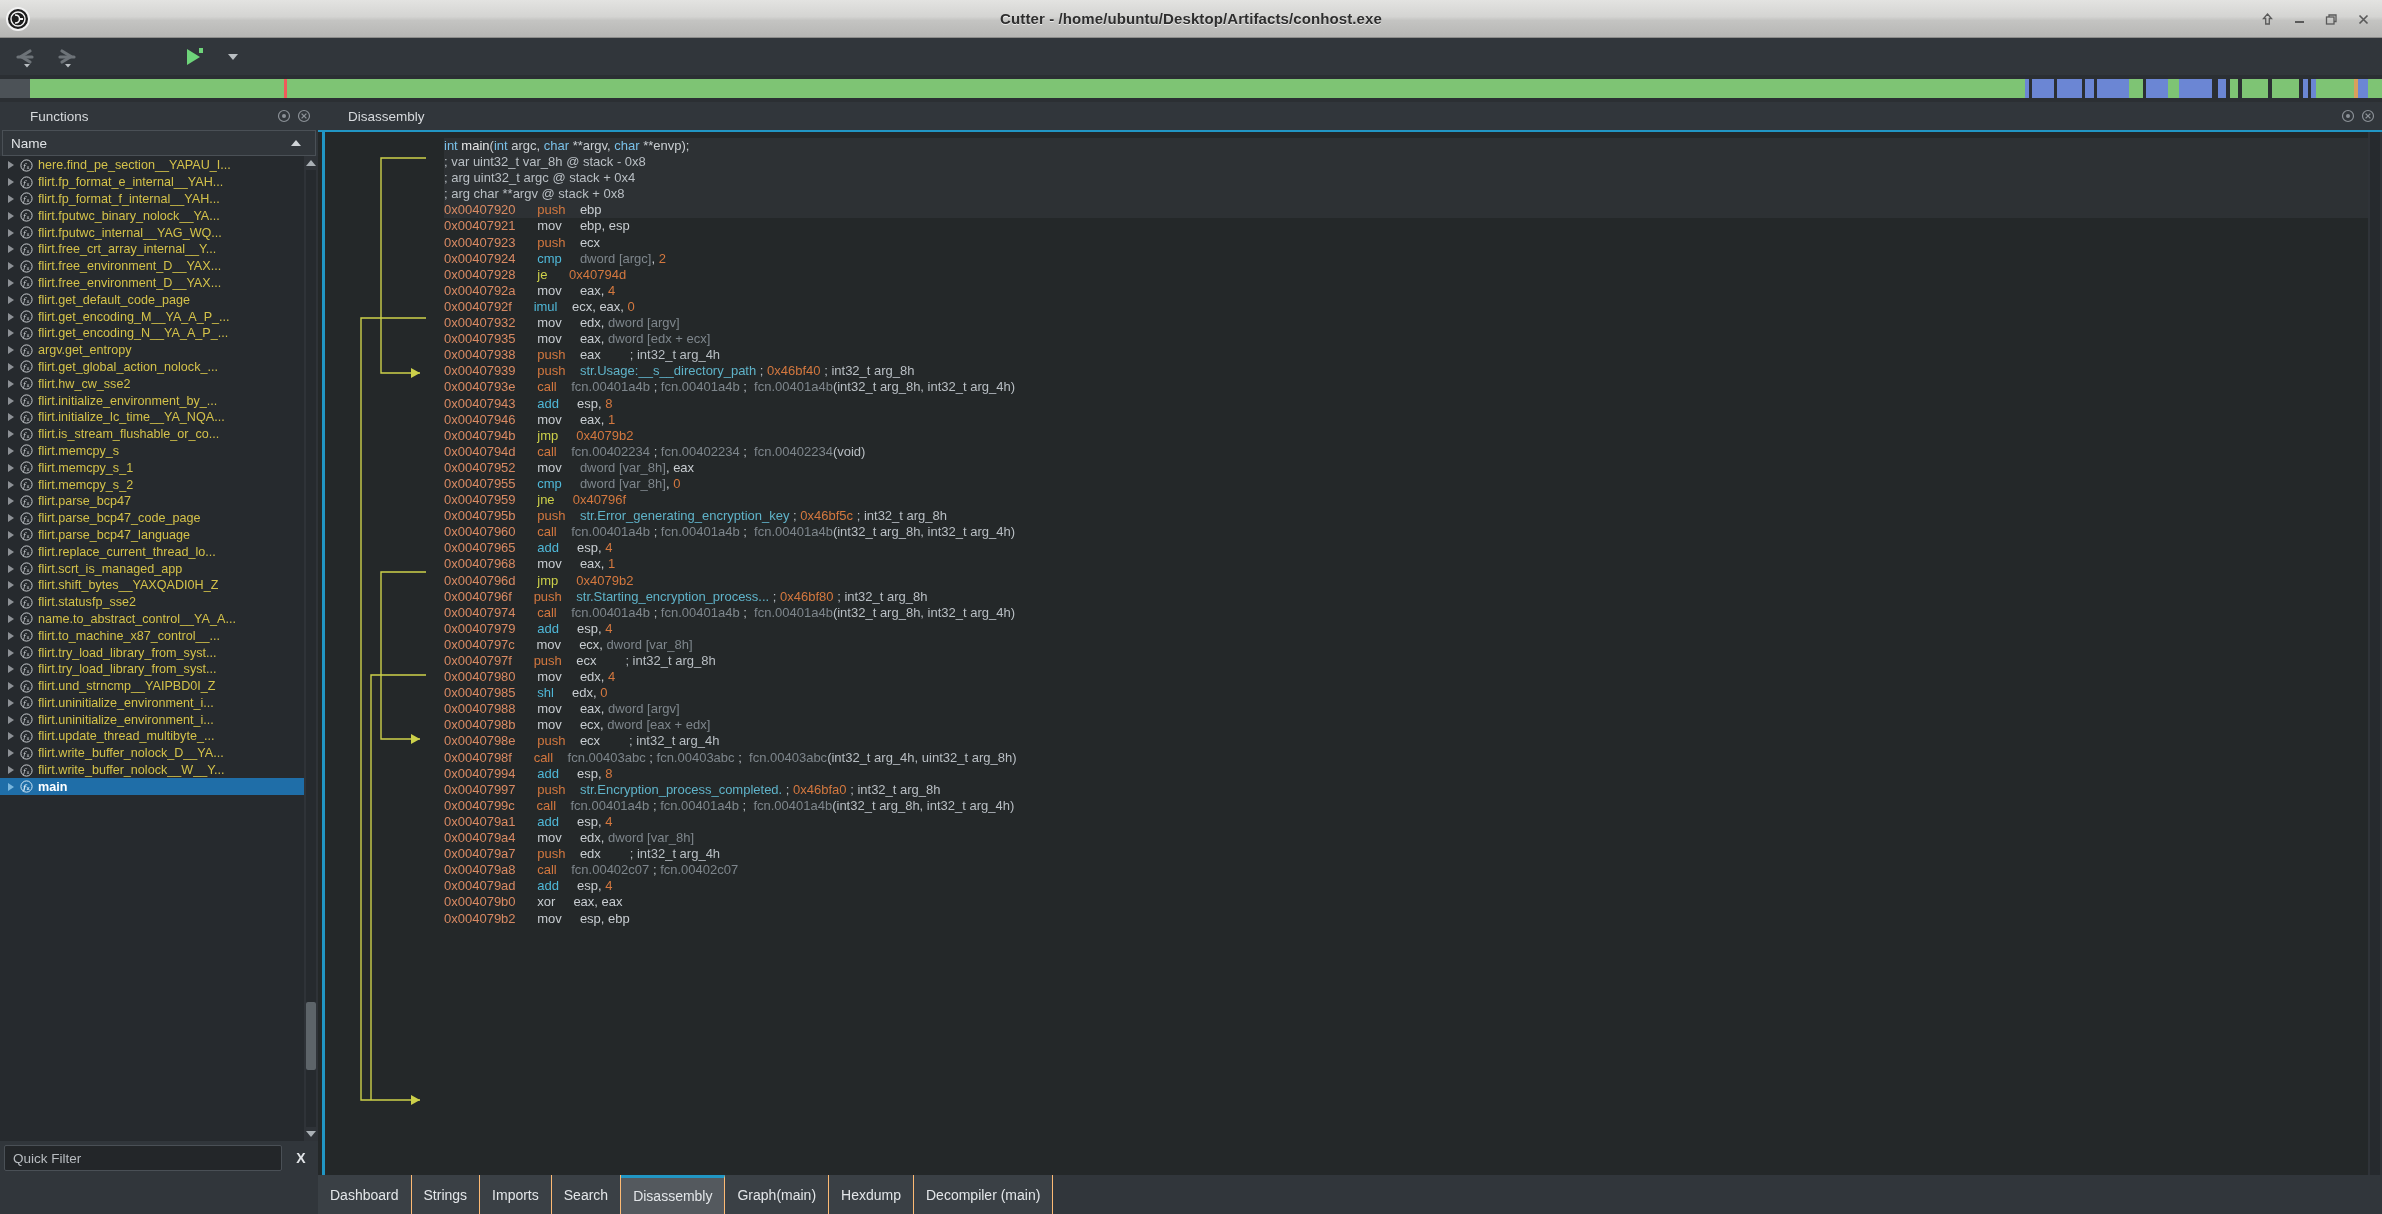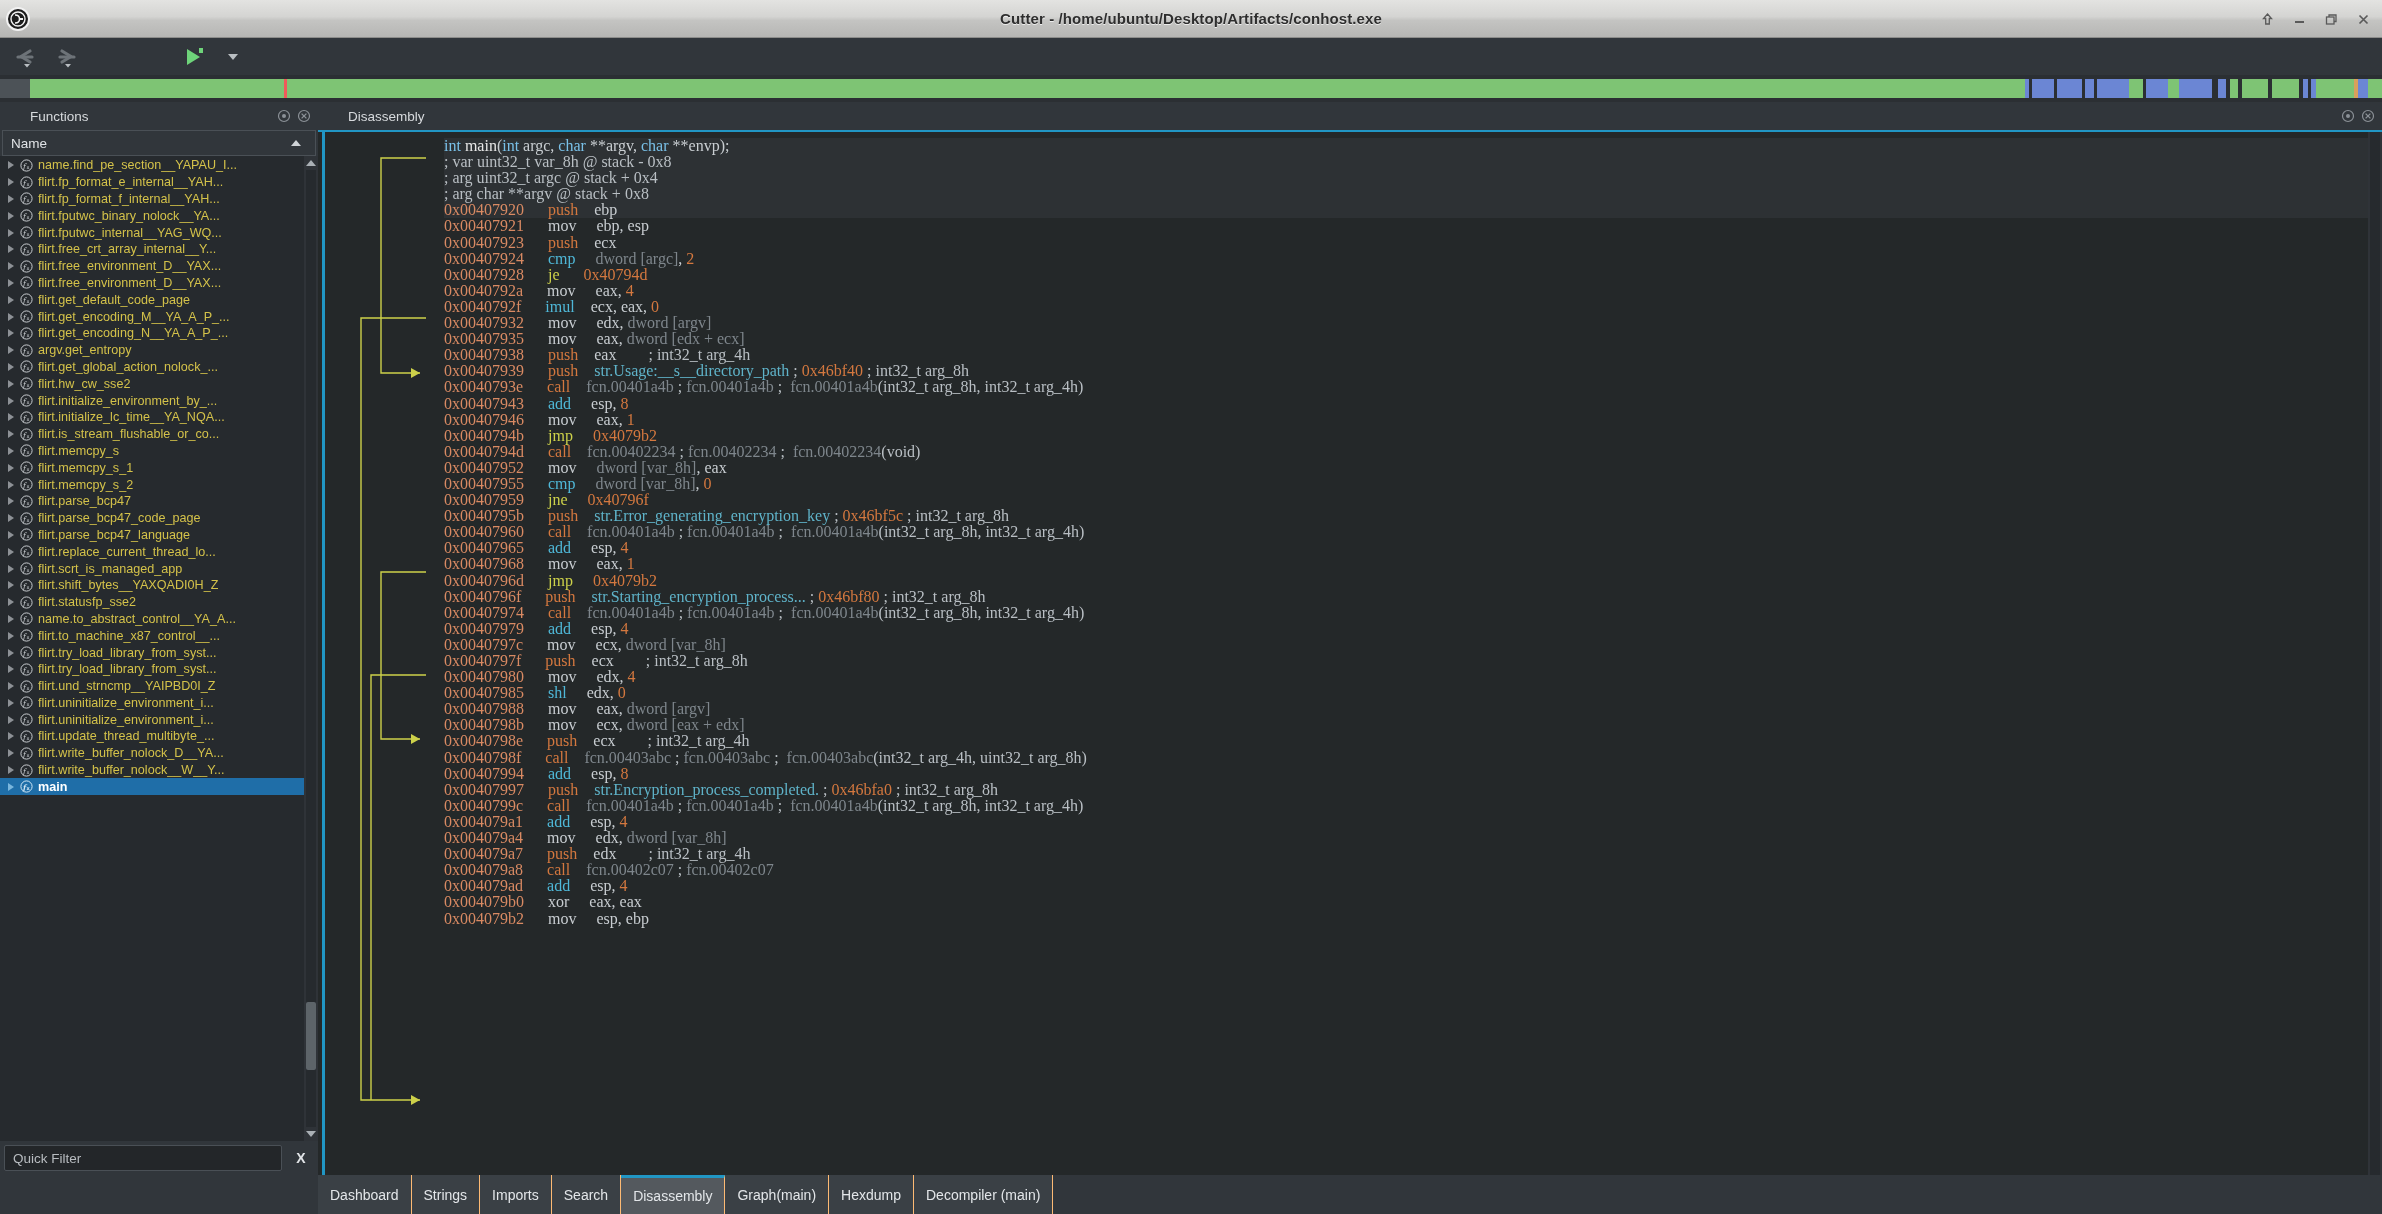--- a/index.html
+++ b/index.html
@@ -119,22 +119,22 @@
     border-top:2px solid #2196c4;
     position:relative; overflow:hidden;
   }
   .gutter-blue{ width:3px; flex:0 0 3px; background:#2196c4; }
   .gutter-dark{ width:4px; flex:0 0 4px; background:#242829; }
   .arrows{ width:105px; flex:0 0 105px; position:relative; background:#242829; }
   .arrows svg{ position:absolute; left:0; top:0; }
   .codecol{ flex:1 1 auto; position:relative; overflow:hidden; background:#242829; min-width:0;}
 
   pre.code{
-    font-family:Liberation Serif, serif;
-    font-size:16px; line-height:16.1px; white-space:pre; color:#c8cdd1;
+    font-family:Liberation Sans, sans-serif;
+    font-size:13px; line-height:16.1px; white-space:pre; color:#c8cdd1;
     padding:6px 0 0 14px; margin:0;
   }
   .ln{ display:block; height:16.1px; }
   .ln.hl{ background:#2d3134; }
   .k-type{ color:#79c0e8; }
   .k-fnname{ color:#e8e8e8; }
   .k-plain{ color:#c9ced2; }
   .k-cmt{ color:#b9bfc4; }
   .k-addr{ color:#d98a63; }
   .k-mn-flow{ color:#d4783f; }      
@@ -295,21 +295,21 @@
         <div class="fn-list" id="fn-list">
             <div class="fn-row">
               <div class="fn-arrow"></div>
               <span class="fn-ico">
                 <svg width="13" height="13" viewBox="0 0 13 13">
                   <circle cx="6.5" cy="6.5" r="5.6" fill="none" stroke="#c9cdd1" stroke-width="1"></circle>
                   <text x="3" y="9.6" font-family="DejaVu Serif, serif" font-style="italic" font-size="7.5" fill="#c9cdd1">f</text>
                   <text x="6.6" y="10" font-family="DejaVu Sans, sans-serif" font-size="5" fill="#c9cdd1">x</text>
                 </svg>
               </span>
-              <span class="fn-label">name.find_pe_section__YAPAU_I...</span>
+              <span class="fn-label">here.find_pe_section__YAPAU_I...</span>
             </div>
             <div class="fn-row">
               <div class="fn-arrow"></div>
               <span class="fn-ico">
                 <svg width="13" height="13" viewBox="0 0 13 13">
                   <circle cx="6.5" cy="6.5" r="5.6" fill="none" stroke="#c9cdd1" stroke-width="1"></circle>
                   <text x="3" y="9.6" font-family="DejaVu Serif, serif" font-style="italic" font-size="7.5" fill="#c9cdd1">f</text>
                   <text x="6.6" y="10" font-family="DejaVu Sans, sans-serif" font-size="5" fill="#c9cdd1">x</text>
                 </svg>
               </span>

